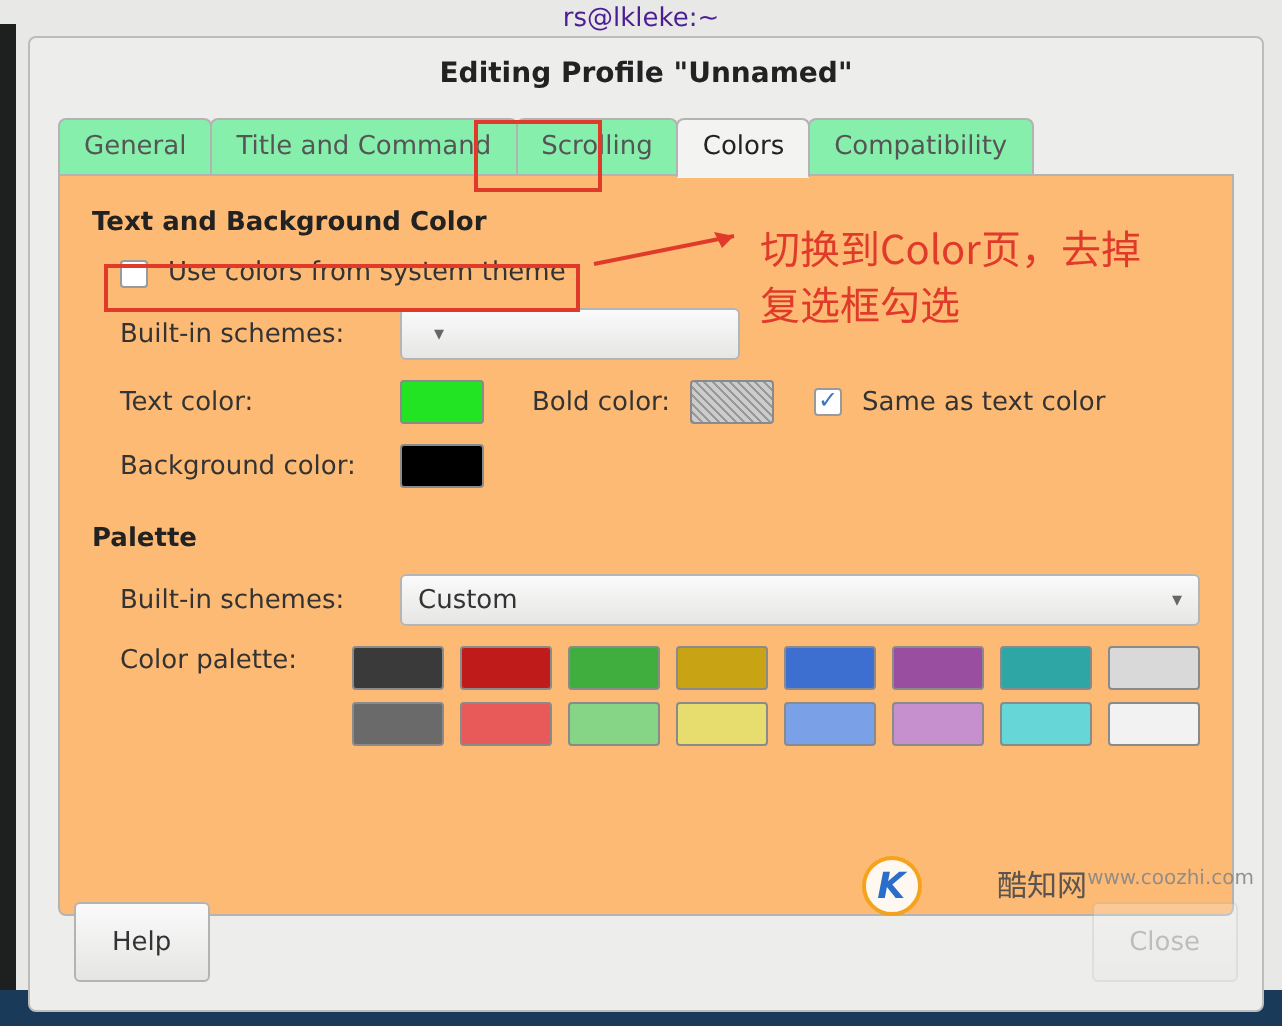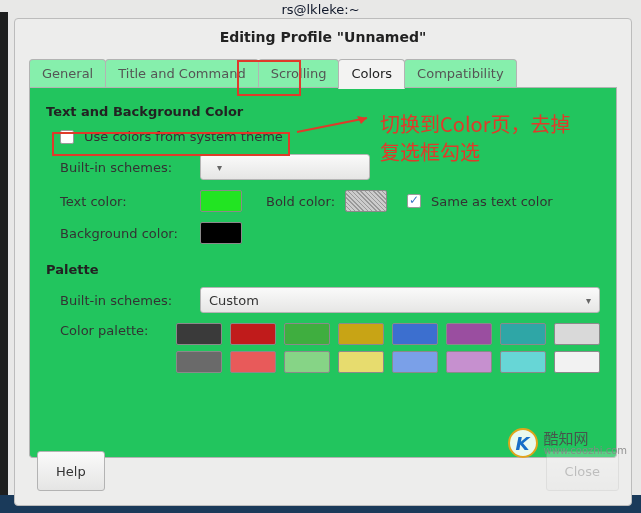--- a/index.html
+++ b/index.html
@@ -11,21 +11,21 @@
     font-family: "DejaVu Sans", "Liberation Sans", sans-serif;
     font-size: 13px;
     color: #2e2e2e;
     position: relative;
     overflow: hidden;
   }
   .titlebar-hint {
     position: absolute;
     top: 2px; left: 0; right: 0;
     text-align: center;
-    color: #0f172a;
+    color: #4c1d95;
     font-size: 13px;
   }
   .dark-strip {
     position: absolute;
     left: 0; top: 12px; width: 8px; bottom: 0;
     background: #1e1f1f;
   }
   .bottom-strip {
     position: absolute;
     left: 0; right: 0; bottom: 0; height: 18px;
@@ -74,21 +74,21 @@
   }
   .tab.active {
     background: #f3f3f2;
     color: #222;
     z-index: 2;
     border-bottom: 1px solid #f3f3f2;
     margin-bottom: -1px;
   }
   .panel {
     margin: 0 14px 14px;
-    background: #22c55e;
+    background: #fdba74;
     border: 1px solid #b3b3b3;
     border-top: none;
     border-radius: 0 0 4px 4px;
     padding: 14px 16px 10px;
     height: 370px;
   }
   .section-title {
     font-weight: bold;
     color: #222;
     margin: 2px 0 10px;
@@ -219,21 +219,21 @@
     border: 2px solid #f5a114;
     border-radius: 50%;
     display: flex;
     align-items: center; justify-content: center;
     color: #1565d4;
     font-weight: bold;
     font-size: 18px;
     background: #fff;
     font-style: italic;
   }
-  .logo-text { display: flex; flex-direction: column; line-height: 1.05; }
+  .logo-text { display: flex; flex-direction: row; line-height: 1.05; margin-left: 32px; }
   .logo-cn { font-size: 15px; color: #4b4b4b; font-family: "Noto Sans CJK SC", sans-serif; }
   .logo-url { font-size: 10px; color: #888; }
   .lbl-w { width: 130px; }
 </style>
 </head>
 <body>
 
 <div class="titlebar-hint">rs@lkleke:~</div>
 <div class="dark-strip"></div>
 <div class="bottom-strip"></div>

